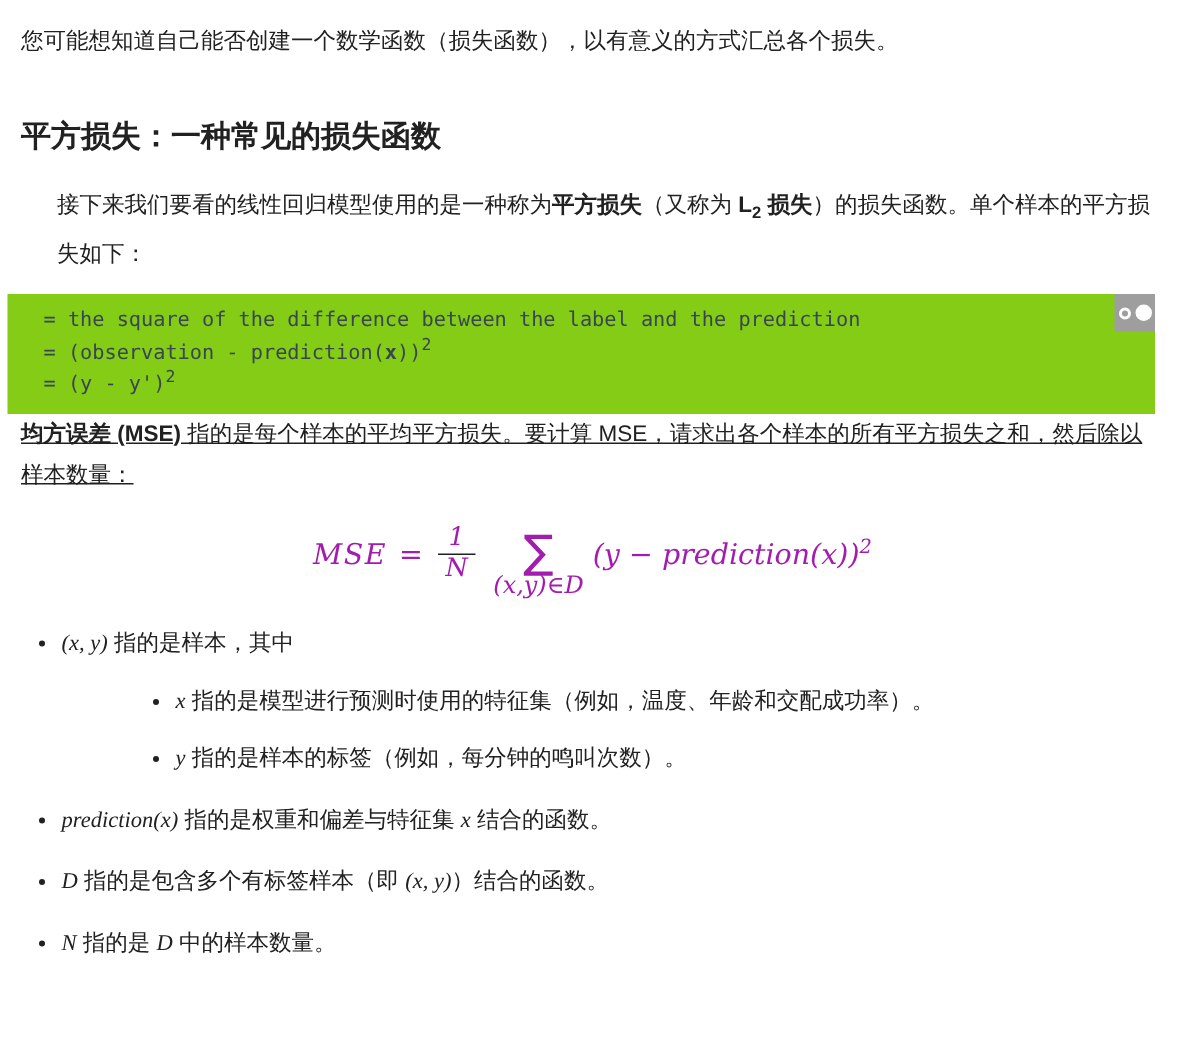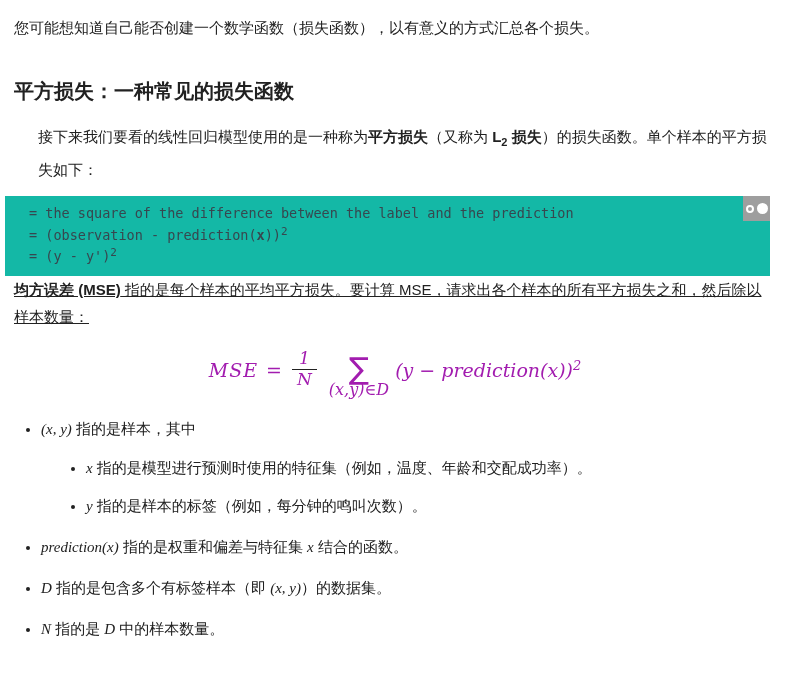--- a/index.html
+++ b/index.html
@@ -24,21 +24,21 @@
     margin: 36px 0 0 0;
     color: #212121;
   }
 
   .p-lead { margin-top: 18px; margin-left: 24px; }
   .p-lead b sub { font-size: 11px; }
 
   .codeblock {
     position: relative;
     margin: 13px 6px 0 -9px;
-    background: #14b8a6;
+    background: #84cc16;
     color: #37474f;
     font-family: "DejaVu Sans Mono", "Liberation Mono", monospace;
     font-size: 13.5px;
     line-height: 21.5px;
     padding: 7px 30px 8px 24px;
   }
   .codeblock .code-line { white-space: pre; }
   .codeblock sup { font-size: 11px; line-height: 0; }
 
   .theme-toggle {
@@ -120,21 +120,21 @@
     margin: 16px 0 0 0;
     padding-left: 27px;
     list-style: disc;
   }
   ul.def-list > li { margin-bottom: 15px; line-height: 25px; }
   ul.def-list ul {
     margin: 13px 0 0 0;
     padding-left: 45px;
     list-style: disc;
   }
-  ul.def-list ul > li { margin-bottom: 12px; line-height: 25px; }
+  ul.def-list ul > li { margin-bottom: 12px; line-height: 25px; margin-left: 31px; }
   li::marker { font-size: 13px; }
 
   .imath {
     font-family: Liberation Serif, serif;
     font-style: italic;
     font-size: 15px;
   }
 </style>
 </head>
 <body>
@@ -177,17 +177,17 @@
 
 
   <ul class="def-list">
     <li><span class="imath">(x, y)</span><span> 指的是样本，其中</span>
       <ul>
         <li><span class="imath">x</span><span> 指的是模型进行预测时使用的特征集（例如，温度、年龄和交配成功率）。</span></li>
         <li><span class="imath">y</span><span> 指的是样本的标签（例如，每分钟的鸣叫次数）。</span></li>
       </ul>
     </li>
     <li><span class="imath">prediction(x)</span><span> 指的是权重和偏差与特征集 </span><span class="imath">x</span><span> 结合的函数。</span></li>
-    <li><span class="imath">D</span><span> 指的是包含多个有标签样本（即 </span><span class="imath">(x, y)</span><span>）的数据集。</span></li>
+    <li><span class="imath">D</span><span> 指的是包含多个有标签样本（即 </span><span class="imath">(x, y)</span><span>）结合的函数。</span></li>
     <li><span class="imath">N</span><span> 指的是 </span><span class="imath">D</span><span> 中的样本数量。</span></li>
   </ul>
 
 </div>
 
 </body></html>

